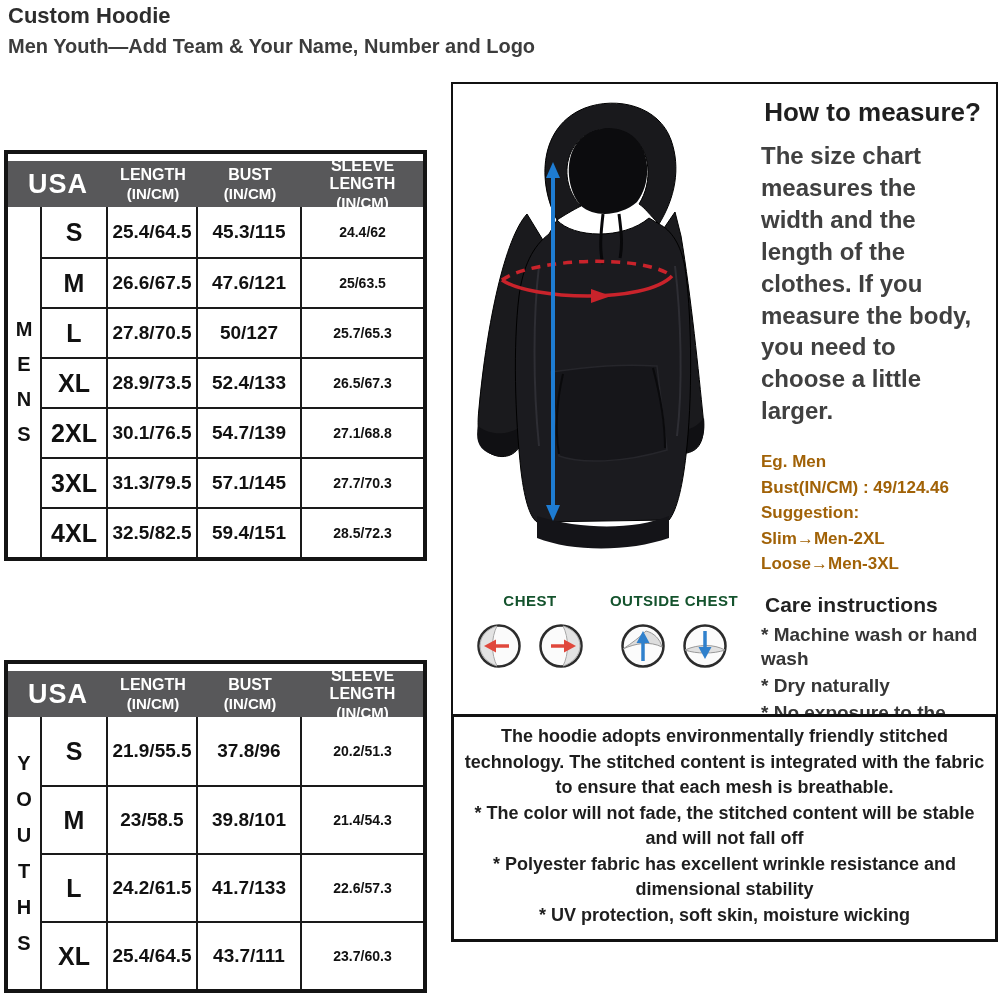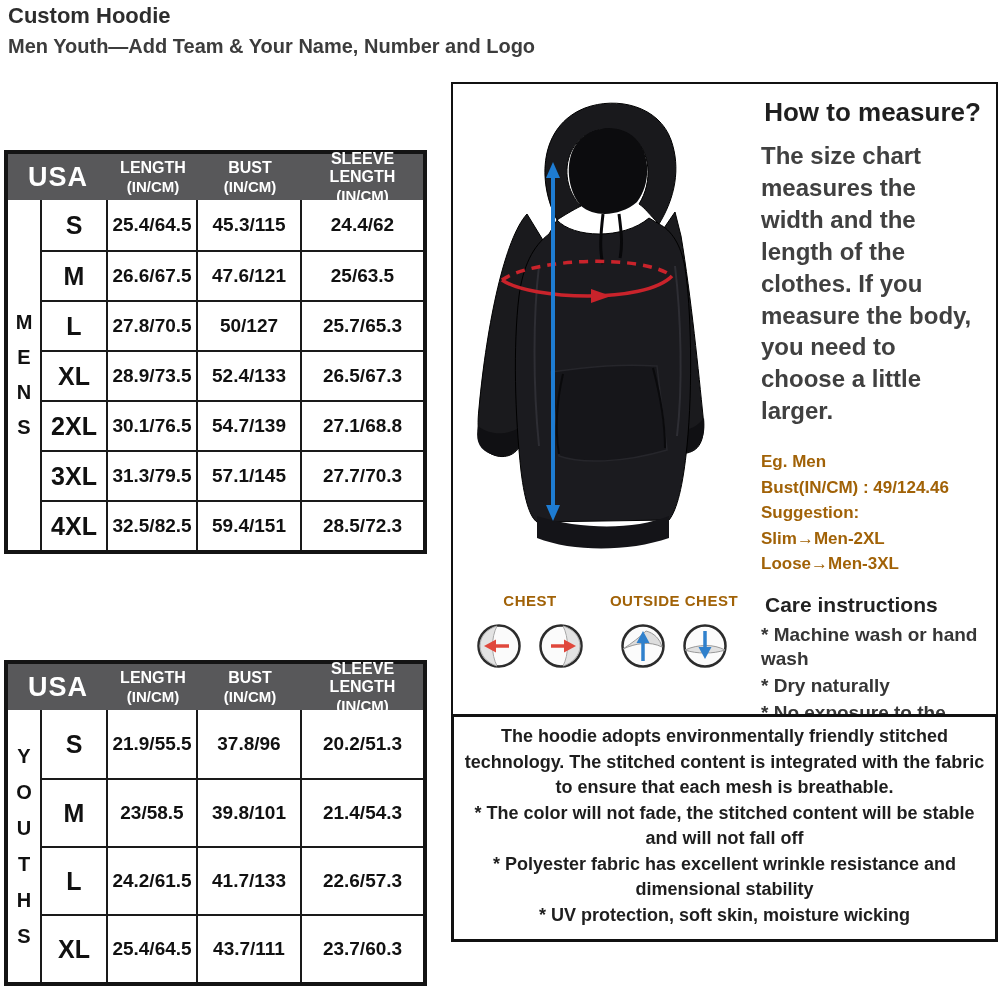--- a/index.html
+++ b/index.html
@@ -6,50 +6,50 @@
   html,body { background:#fff; }
   body { font-family:"Liberation Sans", sans-serif; }
   #page { position:relative; width:1000px; height:1000px; background:#fff; overflow:hidden; color:#222; }
 
   
   .page-title   { position:absolute; left:8px; top:3px;  font-size:22px; font-weight:700; color:#2d2d2d; }
   .page-subtitle{ position:absolute; left:8px; top:35px; font-size:20px; font-weight:600; color:#3c3c3c; }
 
   
   .size-table { position:absolute; left:4px; width:423px; border:4px solid #141414; background:#fff; }
-  .st-header { display:flex; background:#58585a; color:#fff; height:46px; align-items:center; }
+  .st-header { display:flex; background:#58585a; color:#fff; height:46px; align-items:center;margin-top:7px; }
   .h-usa   { width:100px; text-align:center; font-size:27px; font-weight:700; letter-spacing:1px; }
   .h-col   { text-align:center; font-weight:700; line-height:1.15; }
   .h-len   { width:90px; }  .h-bust { width:104px; }  .h-sleeve { flex:1; }
   .h-col .l1 { font-size:16px; } .h-col .l2 { font-size:15px; }
   .st-body { display:flex; }
   .group-cell { width:34px; border-right:2px solid #1a1a1a; display:flex; flex-direction:column;
                 align-items:center; justify-content:center; font-weight:700; font-size:20px; color:#111; }
   .mens-t .group-cell span   { line-height:35px; }
   .youths-t .group-cell span { line-height:36px; }
   .st-rows { flex:1; display:flex; flex-direction:column; }
   .st-row  { display:flex; border-top:2px solid #1a1a1a; align-items:stretch; }
   .st-row:first-child { border-top:none; }
   .mens-t   .st-row { height:50px; }
   .youths-t .st-row { height:68px; }
   .cell { display:flex; align-items:center; justify-content:center; font-weight:700; color:#111; }
   .c-size   { width:66px;  border-right:2px solid #1a1a1a; font-size:25px; }
   .c-len    { width:90px;  border-right:2px solid #1a1a1a; font-size:19px; }
   .c-bust   { width:104px; border-right:2px solid #1a1a1a; font-size:19px; }
-  .c-sleeve { flex:1; font-size:19px; }
+  .c-sleeve { flex:1; font-size:14px; }
 
   
   .hoodie-panel { position:absolute; left:451px; top:82px; width:300px; height:634px;
                   border:2px solid #111; background:#fff; }
   .hoodie-art { position:absolute; left:0; top:2px; }
   .measure-icons { position:absolute; left:0; top:508px; width:100%; }
   .icon-group { position:absolute; top:0; }
   .ig-chest { left:14px;  width:126px; }
   .ig-seam  { left:154px; width:134px; }
-  .icon-label { text-align:center; font-size:15px; font-weight:700; color:#a16207; letter-spacing:.5px; margin-bottom:14px; }
+  .icon-label { text-align:center; font-size:15px; font-weight:700; color:#14532d; letter-spacing:.5px; margin-bottom:14px; }
   .icon-row { display:flex; justify-content:center; gap:16px; }
 
   
   .measure-panel { position:absolute; left:749px; top:82px; width:249px; height:634px;
                    border:2px solid #111; border-left:none; background:#fff; padding:5px 12px; }
   .mp-heading { text-align:center; font-size:26px; font-weight:700; color:#1f1f1f; margin:8px 0 12px; }
   .mp-body { font-size:24px; font-weight:600; color:#404040; line-height:1.33; margin-bottom:22px; }
   .mp-example { font-size:17px; font-weight:700; color:#a16207; line-height:1.5; margin-bottom:16px; }
   .mp-care-heading { font-size:21px; font-weight:600; color:#222; margin:4px 0 6px; padding-left:4px; }
   .mp-care p { font-size:19px; font-weight:600; color:#363636; line-height:1.3; margin:2px 0; }

